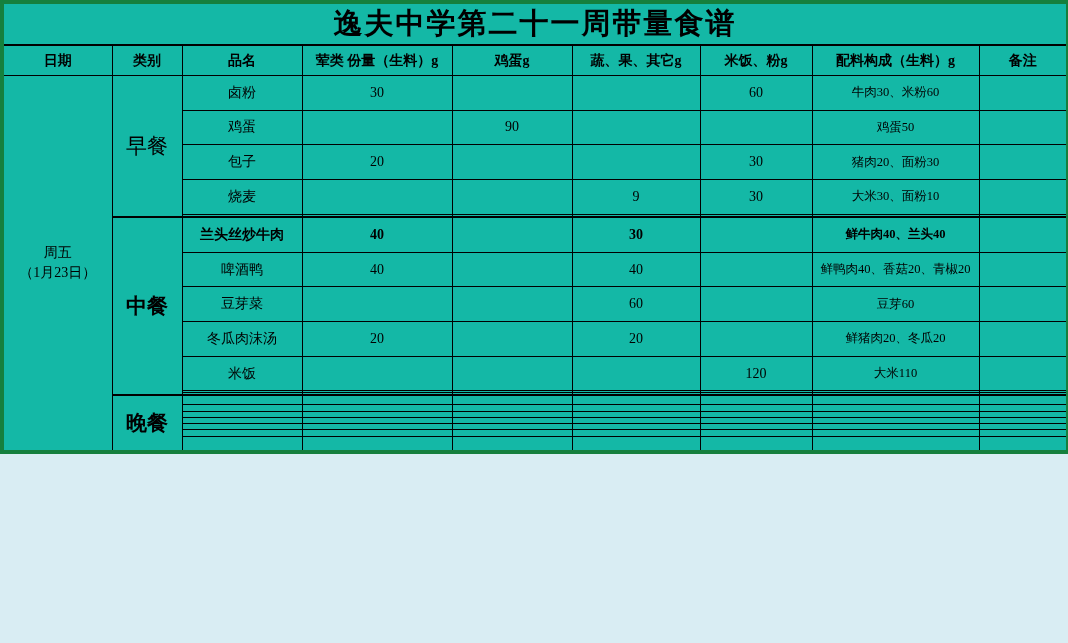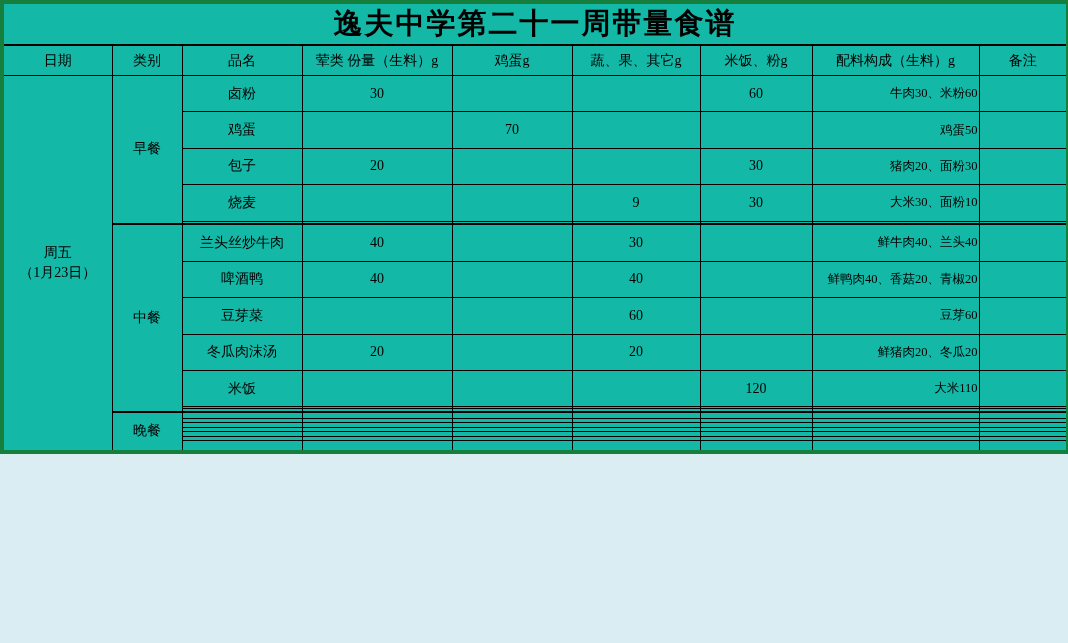--- a/index.html
+++ b/index.html
@@ -24,25 +24,25 @@
     padding:0 2px;
     overflow:hidden;
   }
   .title-cell{
     border-bottom:2px solid #000;
     font-size:29px;
     font-weight:bold;
     letter-spacing:2px;
     height:40px;
   }
-  .header-row td{height:29px;}
-  .sec-top{border-top:2px solid #000;}
-  .ing{font-size:12.5px;white-space:nowrap;padding:0 1px;text-align:right;}
+  .header-row td{height:29px;font-weight:bold;}
+  .sec-top{border-top:2px solid #000;font-weight:bold;}
+  .ing{font-size:12.5px;white-space:nowrap;padding:0 1px;}
   .date-cell{line-height:1.45;}
-  .cat-cell{font-size:14px;}
+  .cat-cell{font-size:21px;}
 </style>
 </head>
 <body>
 
 <table>
   <colgroup>
     <col style="width:110px">
       <col style="width:70px">
       <col style="width:120px">
     <col style="width:150px">
@@ -80,21 +80,21 @@
     <td>30</td>
     <td></td>
     <td></td>
     <td>60</td>
     <td class="ing">牛肉30、米粉60</td>
     <td></td>
   </tr>
   <tr>
     <td>鸡蛋</td>
     <td></td>
-    <td>70</td>
+    <td>90</td>
     <td></td>
     <td></td>
     <td class="ing">鸡蛋50</td>
     <td></td>
   </tr>
   <tr>
     <td>包子</td>
     <td>20</td>
     <td></td>
     <td></td>

